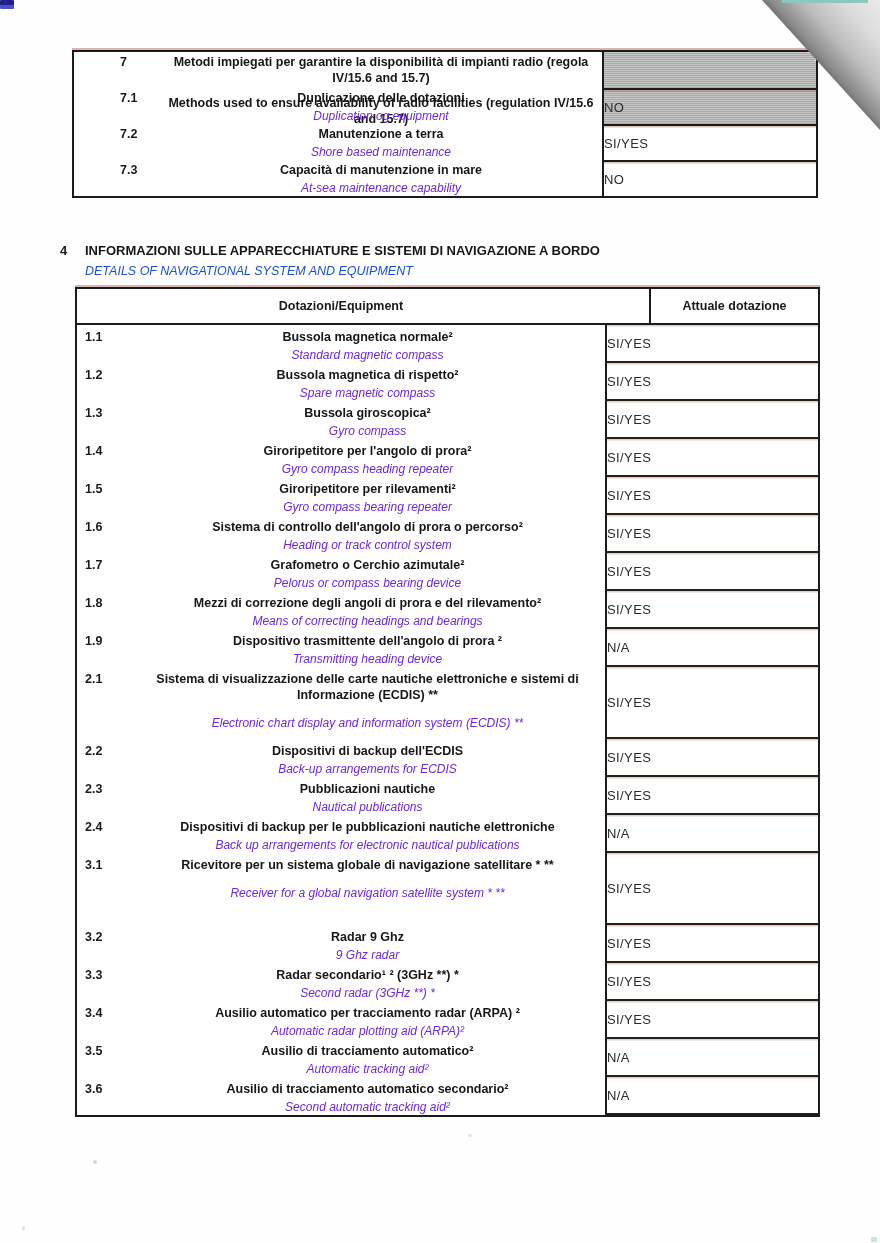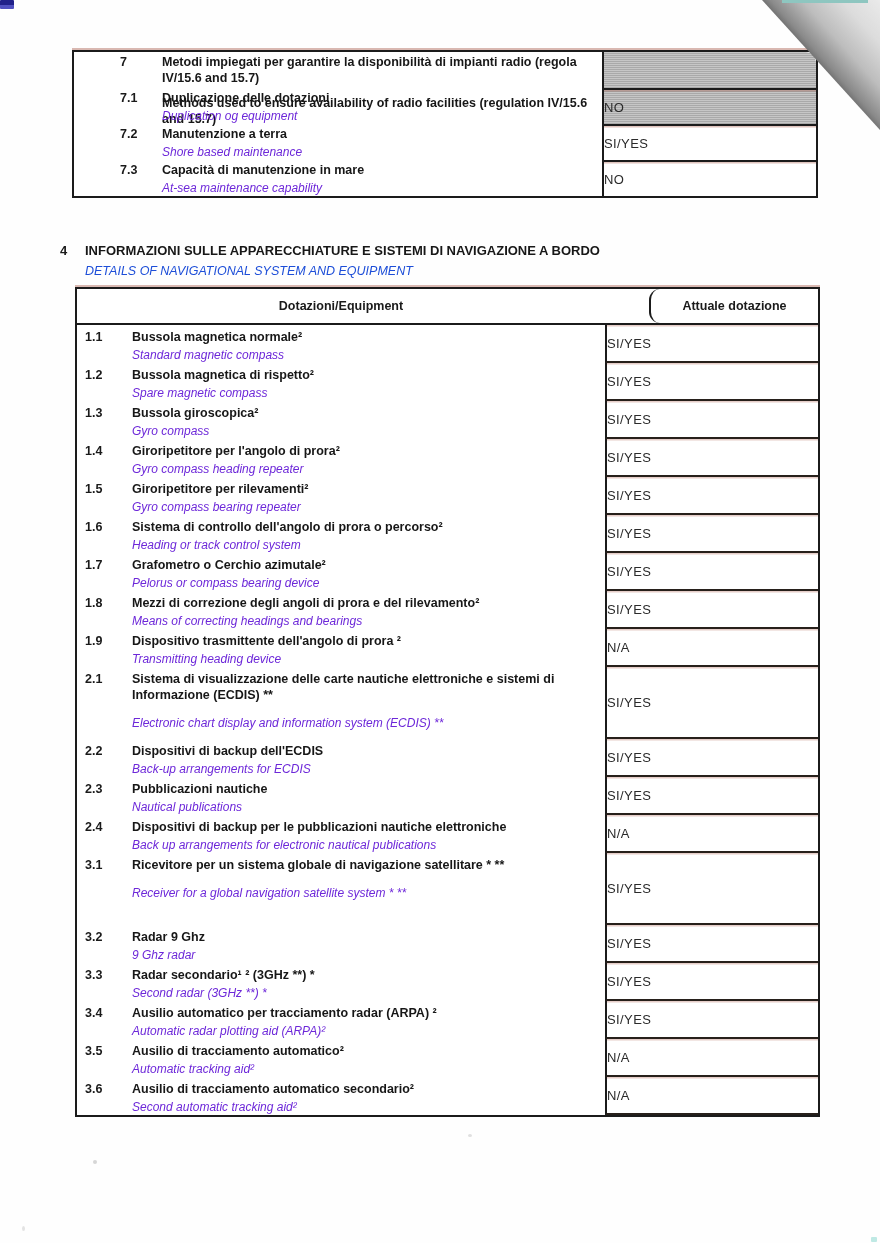--- a/index.html
+++ b/index.html
@@ -22,21 +22,21 @@
   .s3{left:871px;top:1237px;width:6px;height:5px;background:#bfe9e4;border-radius:1px;}
   .s4{left:22px;top:1226px;width:3px;height:5px;background:#e3e3e3;}
   
   .tbl{position:absolute;border:2.5px solid #1b1b1b;background:#fff;
        box-shadow:0 -2px 0 rgba(150,55,35,.35);}
   .trow{display:flex;align-items:stretch;}
   .cell-desc{width:528px;display:flex;padding-top:4px;}
   .cell-val{flex:1;border-left:2.5px solid #1b1b1b;display:flex;align-items:center;justify-content:flex-start;}
   .val{font-size:13px;font-weight:500;letter-spacing:.4px;color:#2a2a2a;}
   .rnum{font-weight:700;font-size:12.5px;line-height:16px;}
-  .rtext{flex:1;padding-right:2px;}
+  .rtext{flex:1;padding-right:2px;text-align:center;}
   .it{font-weight:700;font-size:12.5px;line-height:16px;color:#171717;}
   .en{font-style:italic;font-size:12px;line-height:16px;color:#6d28d9;margin-top:2px;}
   
   .t1{left:72px;top:50px;width:746px;}
   .t1-main{display:flex;}
   .t1-main .cell-desc{padding-top:6px;}
   .t1-main .rnum{flex:0 0 33px;padding-left:10px;}
   .t1 .titles .en-b{font-weight:700;font-size:12.5px;line-height:16px;color:#171717;margin-top:9px;}
   .hatch{flex:1;border-left:2.5px solid #1b1b1b;height:72px;
     background:repeating-linear-gradient(to bottom,#c6c6c6 0 1px,#a9a9a9 1px 2px);
@@ -48,21 +48,21 @@
     box-shadow:inset 0 2px 0 -.5px rgba(150,55,35,.3);}
   
   .sec4{position:absolute;left:60px;top:243px;width:760px;display:flex;}
   .sec4 .num{font-weight:700;font-size:13px;flex:0 0 25px;}
   .sec4 .h-it{font-weight:700;font-size:13px;line-height:16px;color:#171717;}
   .sec4 .h-en{font-style:italic;font-size:12.5px;line-height:16px;color:#1d4ed8;margin-top:4px;}
   
   .t2{left:75px;top:287px;width:745px;}
   .thead{display:flex;height:36px;border-bottom:2.5px solid #1b1b1b;align-items:center;gap:44px;}
   .thead .hc1{width:528px;text-align:center;font-weight:700;font-size:12.5px;}
-  .thead .hc2{flex:1;text-align:center;font-weight:700;font-size:12.5px;border-left:2.5px solid #1b1b1b;align-self:stretch;display:flex;align-items:center;justify-content:center;border-radius:11px;}
+  .thead .hc2{flex:1;text-align:center;font-weight:700;font-size:12.5px;border-left:2.5px solid #1b1b1b;align-self:stretch;display:flex;align-items:center;justify-content:center;}
   .t2 .trow{min-height:38px;}
   .t2 .trow.tall{min-height:72px;}
   .t2 .trow.tall .en{margin-top:12px;}
   .t2 .cell-val{border-bottom:2px solid #27201b;
     box-shadow:inset 0 1.5px 0 rgba(150,55,35,.25);}
   .t2 .rnum{flex:0 0 55px;padding-left:8px;}
 </style>
 </head>
 <body>
 

